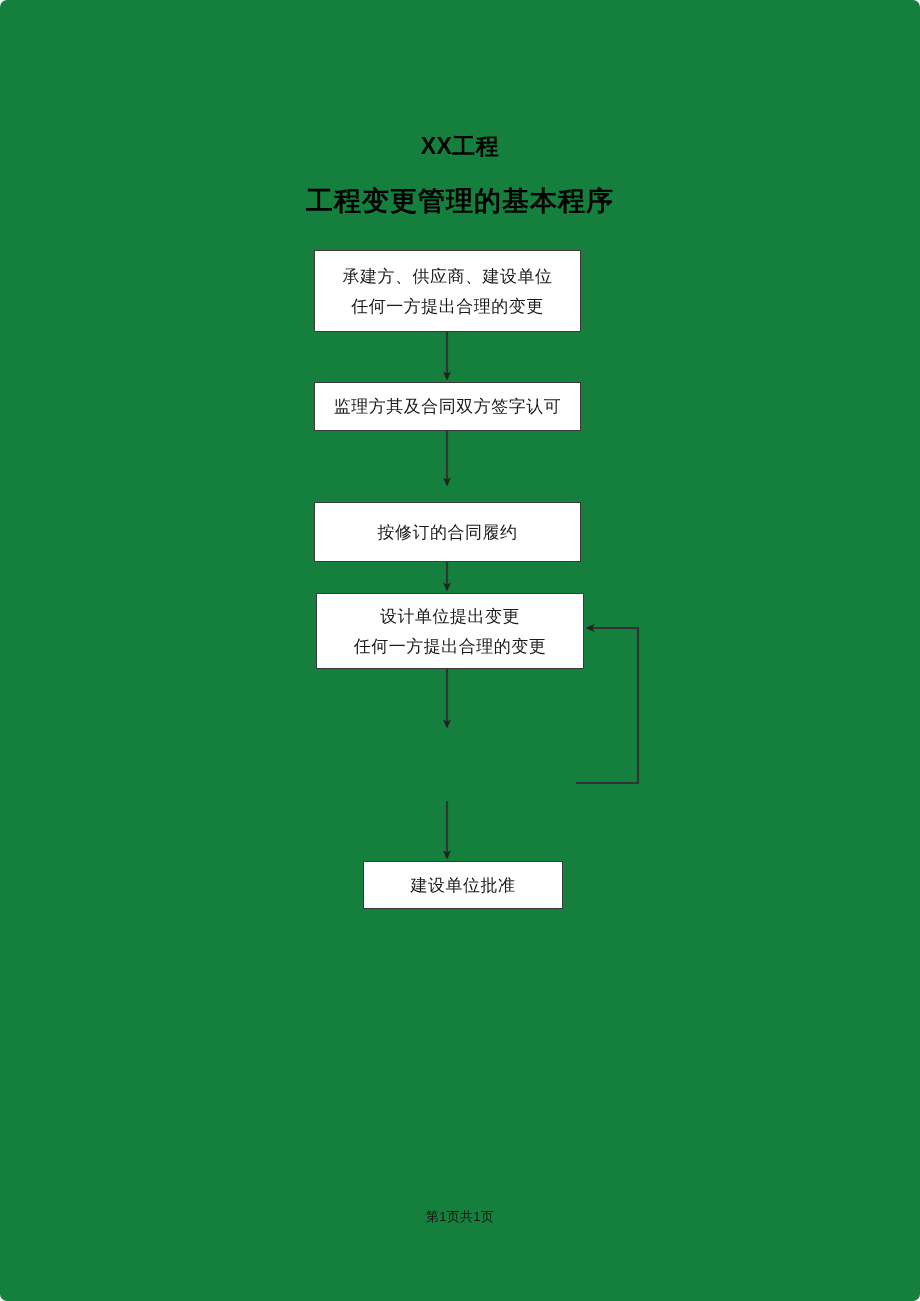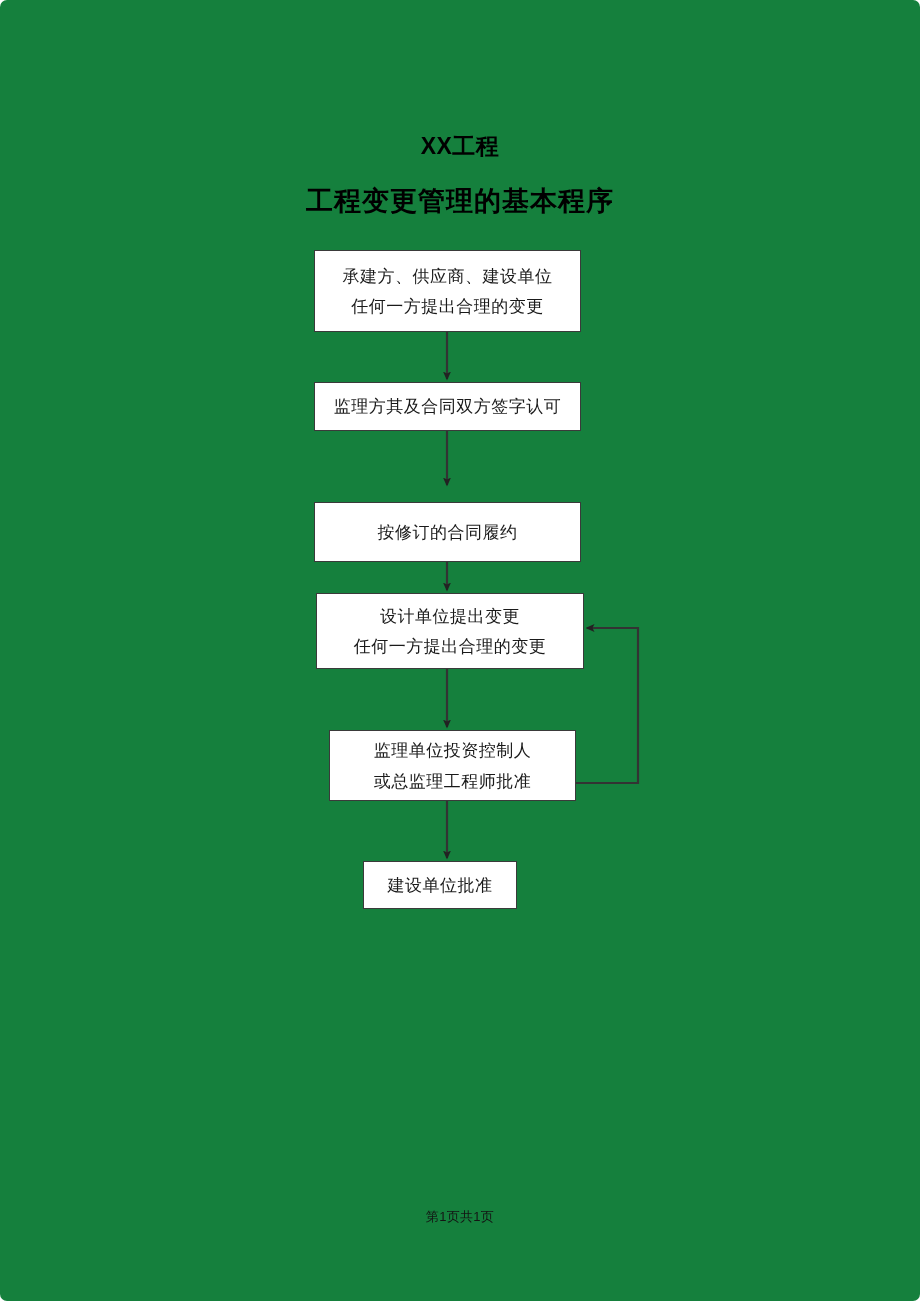--- a/index.html
+++ b/index.html
@@ -67,21 +67,21 @@
     letter-spacing: 0.5px;
     white-space: nowrap;
   }
   .node .line2 { margin-top: 4px; }
 
   #node-1 { left: 314px; top: 250px; width: 267px; height: 82px; }
   #node-2 { left: 314px; top: 382px; width: 267px; height: 49px; }
   #node-3 { left: 314px; top: 462px; width: 267px; height: 60px; margin-top: 40px; }
   #node-4 { left: 316px; top: 593px; width: 268px; height: 76px; }
   #node-5 { left: 329px; top: 730px; width: 247px; height: 71px; }
-  #node-6 { left: 363px; top: 861px; width: 154px; height: 48px; }
+  #node-6 { left: 363px; top: 861px; width: 200px; height: 48px; }
 
   
   #connectors {
     position: absolute;
     left: 0;
     top: 0;
     width: 920px;
     height: 1301px;
     pointer-events: none;
   }
@@ -145,24 +145,20 @@
 
     <div class="node" id="node-3">
       <span class="line1">按修订的合同履约</span>
     </div>
 
     <div class="node" id="node-4">
       <span class="line1">设计单位提出变更</span>
       <span class="line2">任何一方提出合理的变更</span>
     </div>
 
-    <div class="node" id="node-5">
-      <span class="line1">监理单位投资控制人</span>
-      <span class="line2">或总监理工程师批准</span>
-    </div>
 
     <div class="node" id="node-6">
       <span class="line1">建设单位批准</span>
     </div>
 
   </div>
 
   <div id="footer">
     <span>第1页共1页</span>
   </div>

